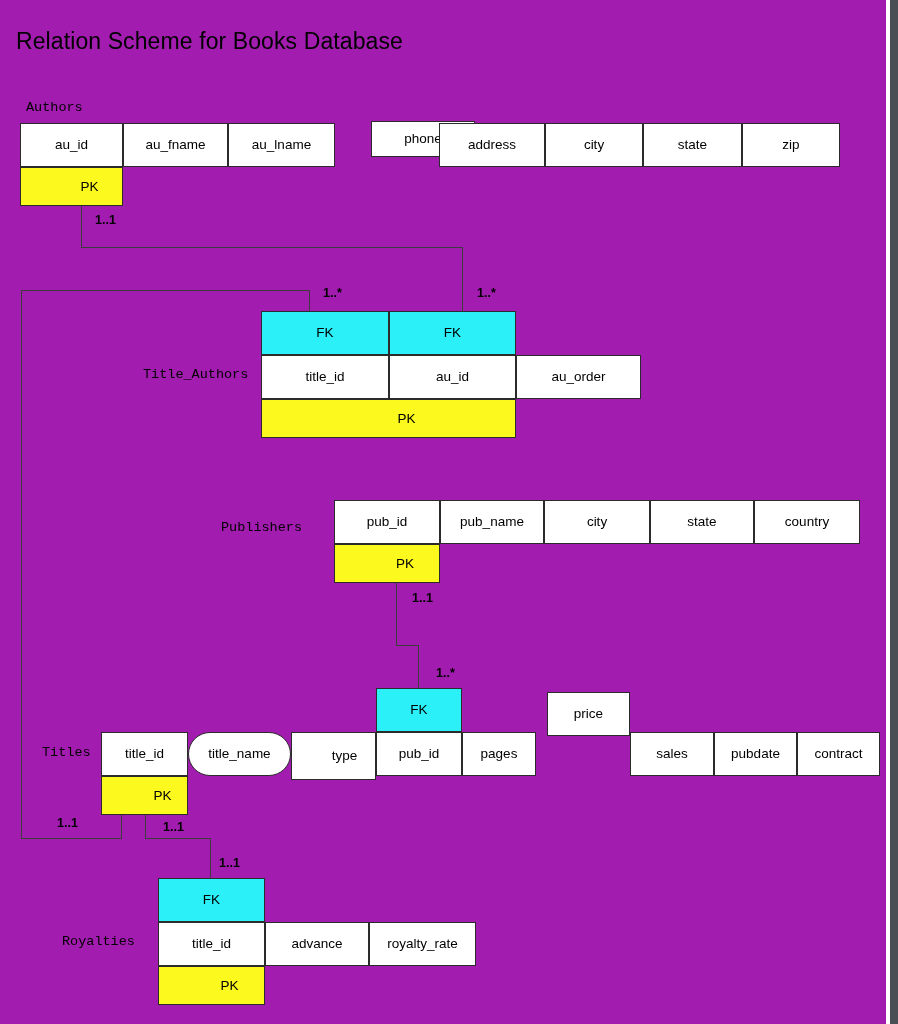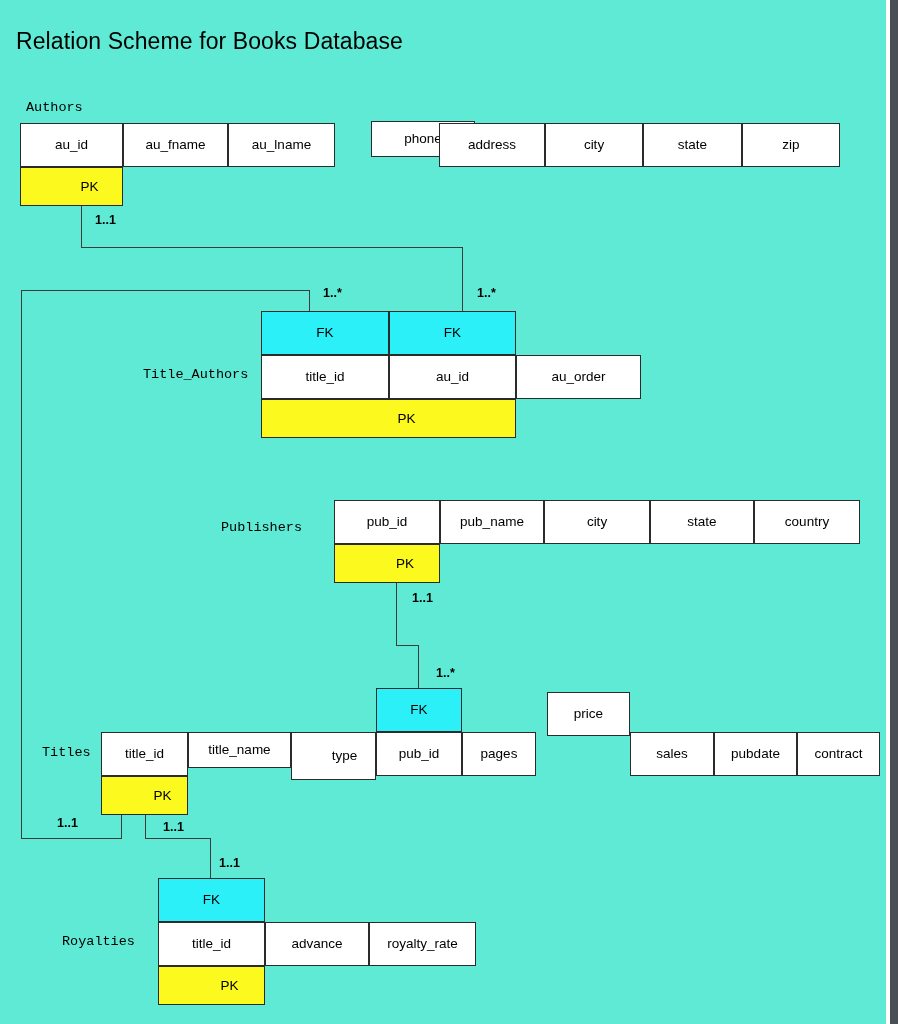--- a/index.html
+++ b/index.html
@@ -11,21 +11,21 @@
   }
   body {
     font-family: "Liberation Sans", sans-serif;
     color: #000000;
   }
 
   #canvas {
     position: relative;
     width: 898px;
     height: 1024px;
-    background: #5eead4;
+    background: #a21caf;
     overflow: hidden;
   }
 
   
   #right-edge-strip {
     position: absolute;
     top: 0;
     right: 0;
     width: 8px;
     height: 1024px;
@@ -165,21 +165,21 @@
   <div class="line-v" style="left:418px; top:645px; height:43px;"></div>
 
   <div class="mult" style="left:412px; top:592px;">1..1</div>
   <div class="mult" style="left:436px; top:667px;">1..*</div>
 
   <div class="entity-label" style="left:42px; top:746px;">Titles</div>
 
   <div class="cell fk" style="left:376px; top:688px; width:86px; height:44px;">FK</div>
 
   <div class="cell" style="left:101px; top:732px; width:87px; height:44px;">title_id</div>
-  <div class="cell" style="left:188px; top:732px; width:103px; height:36px;">title_name</div>
+  <div class="cell" style="left:188px; top:732px; width:103px; height:44px;border-radius:22px;">title_name</div>
   <div class="cell" style="left:291px; top:732px; width:85px;  height:48px;padding-left:22px;">type</div>
   <div class="cell" style="left:376px; top:732px; width:86px;  height:44px;">pub_id</div>
   <div class="cell" style="left:462px; top:732px; width:74px;  height:44px;">pages</div>
   <div class="cell" style="left:547px; top:692px; width:83px;  height:44px;">price</div>
   <div class="cell" style="left:630px; top:732px; width:84px;  height:44px;">sales</div>
   <div class="cell" style="left:714px; top:732px; width:83px;  height:44px;">pubdate</div>
   <div class="cell" style="left:797px; top:732px; width:83px;  height:44px;">contract</div>
 
   <div class="cell pk" style="left:101px; top:776px; width:87px; height:39px;">PK</div>
 

